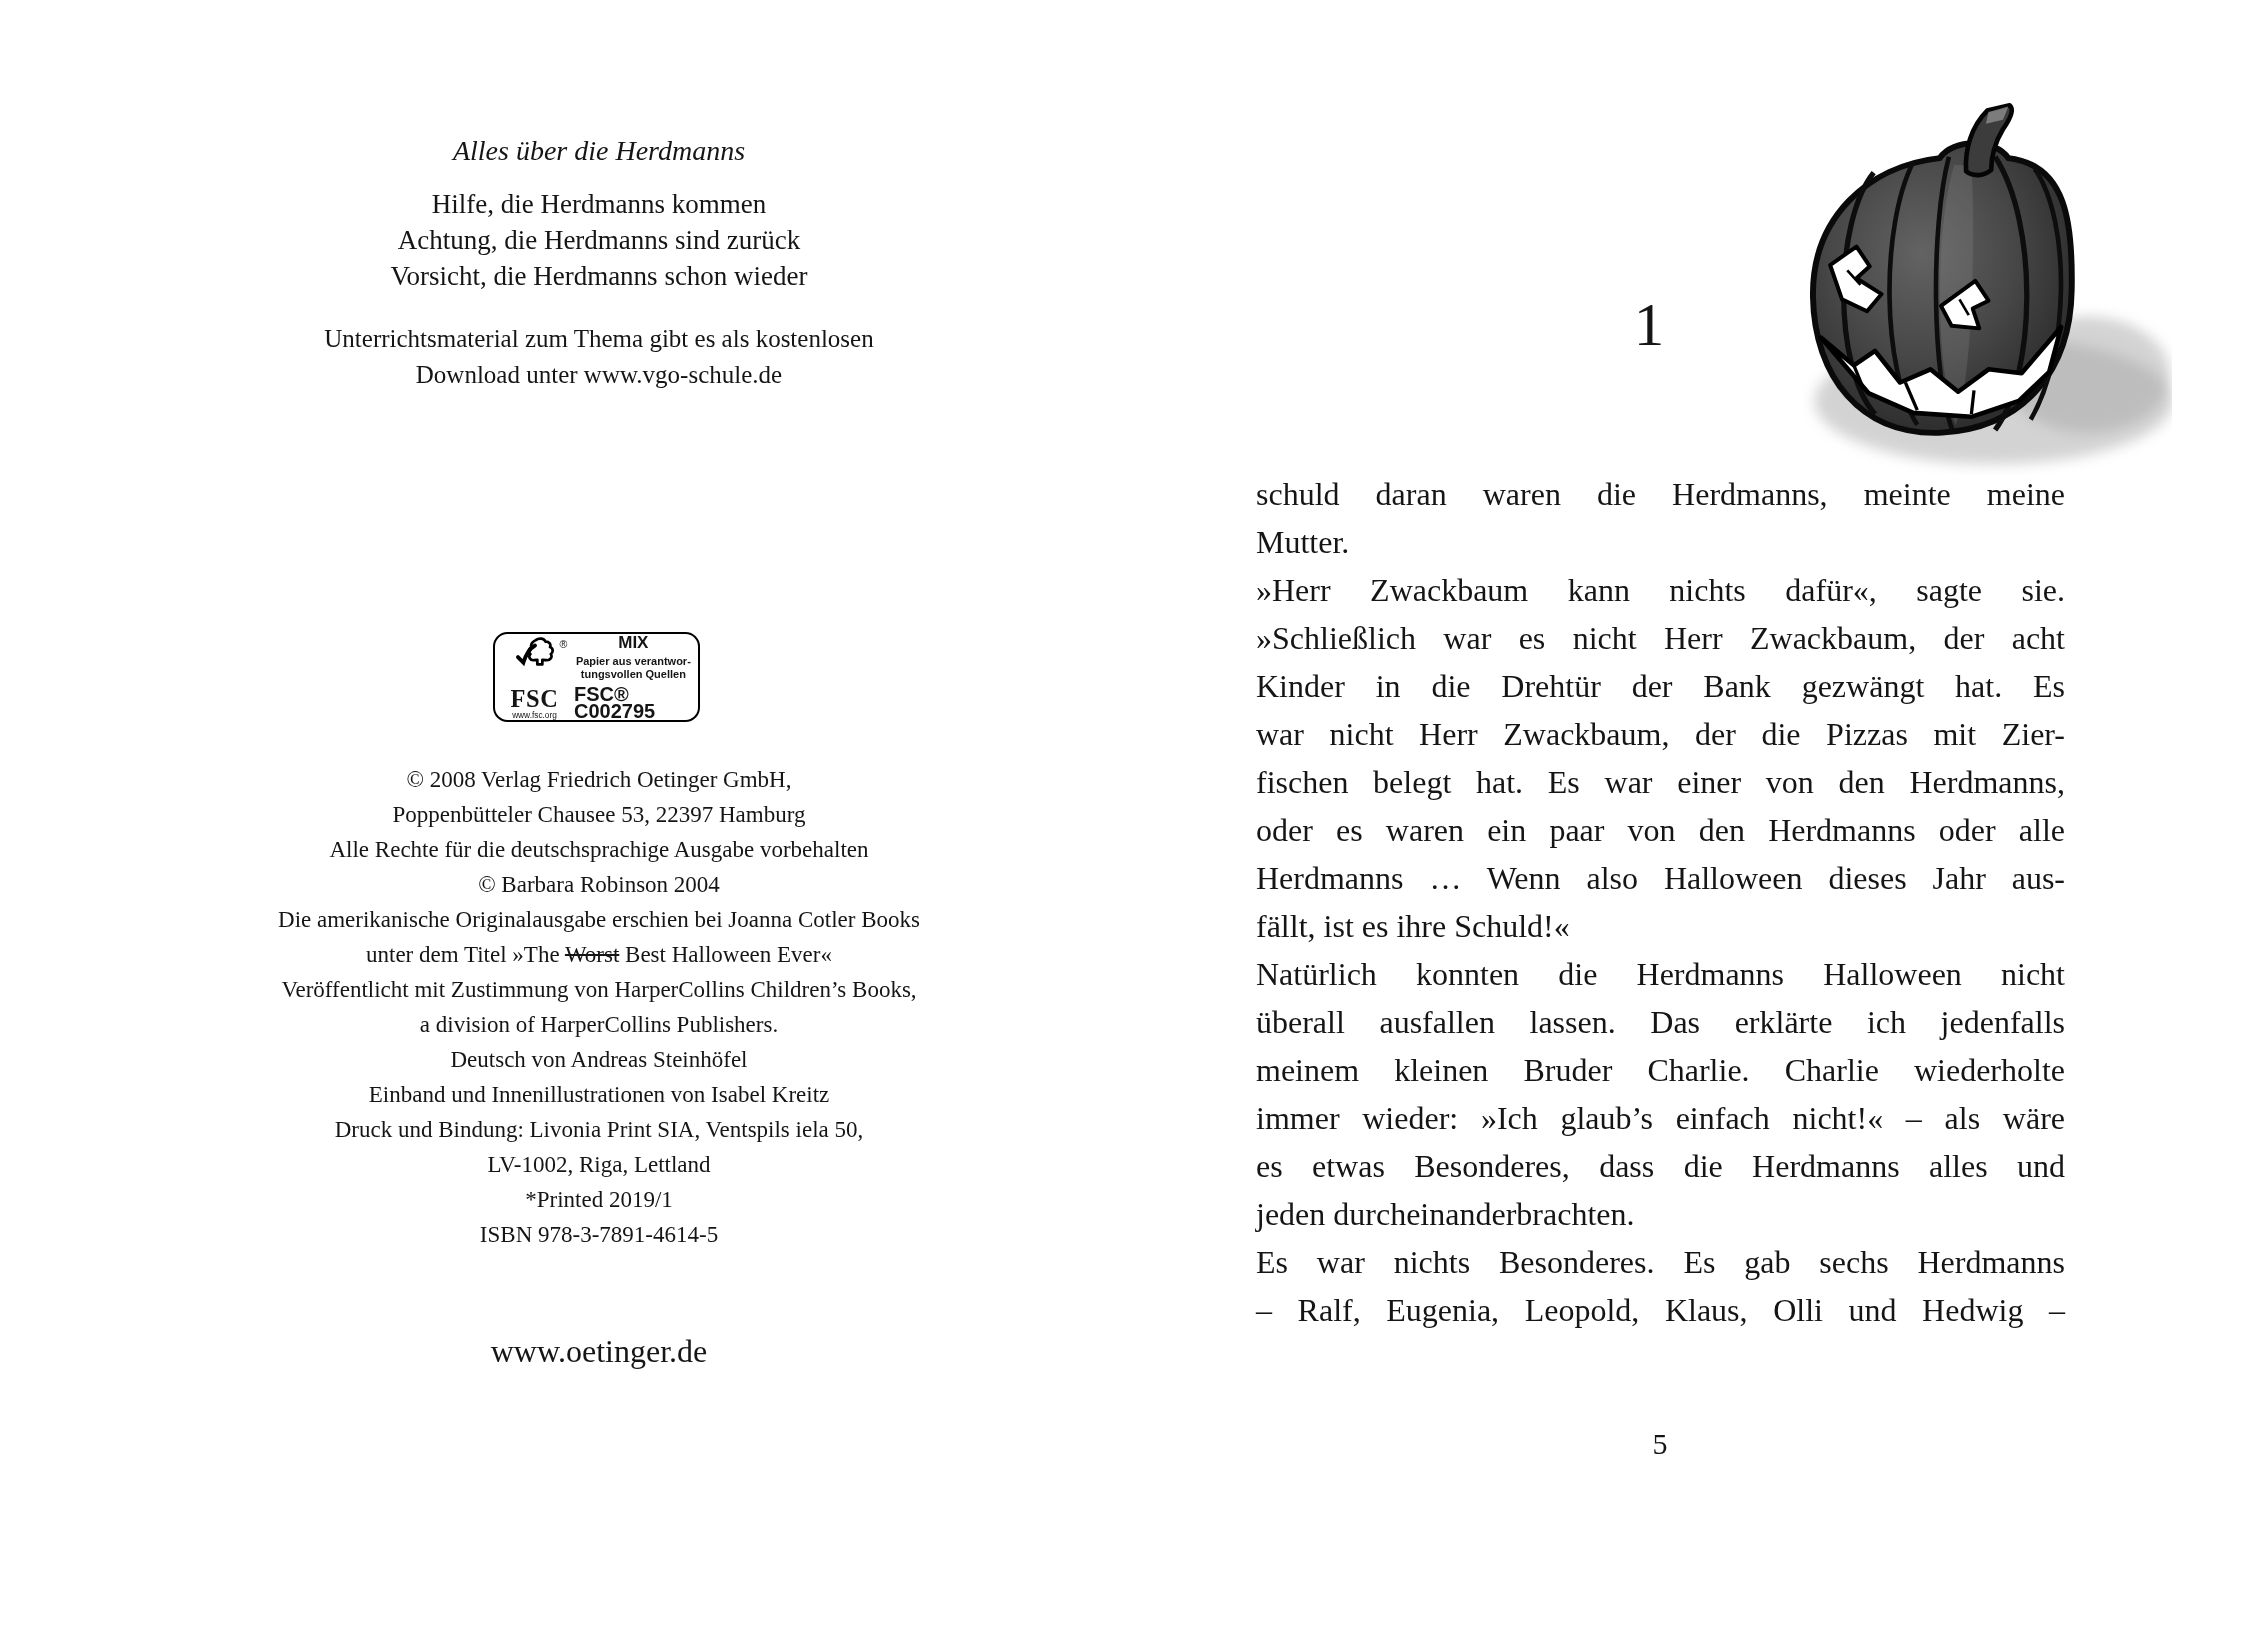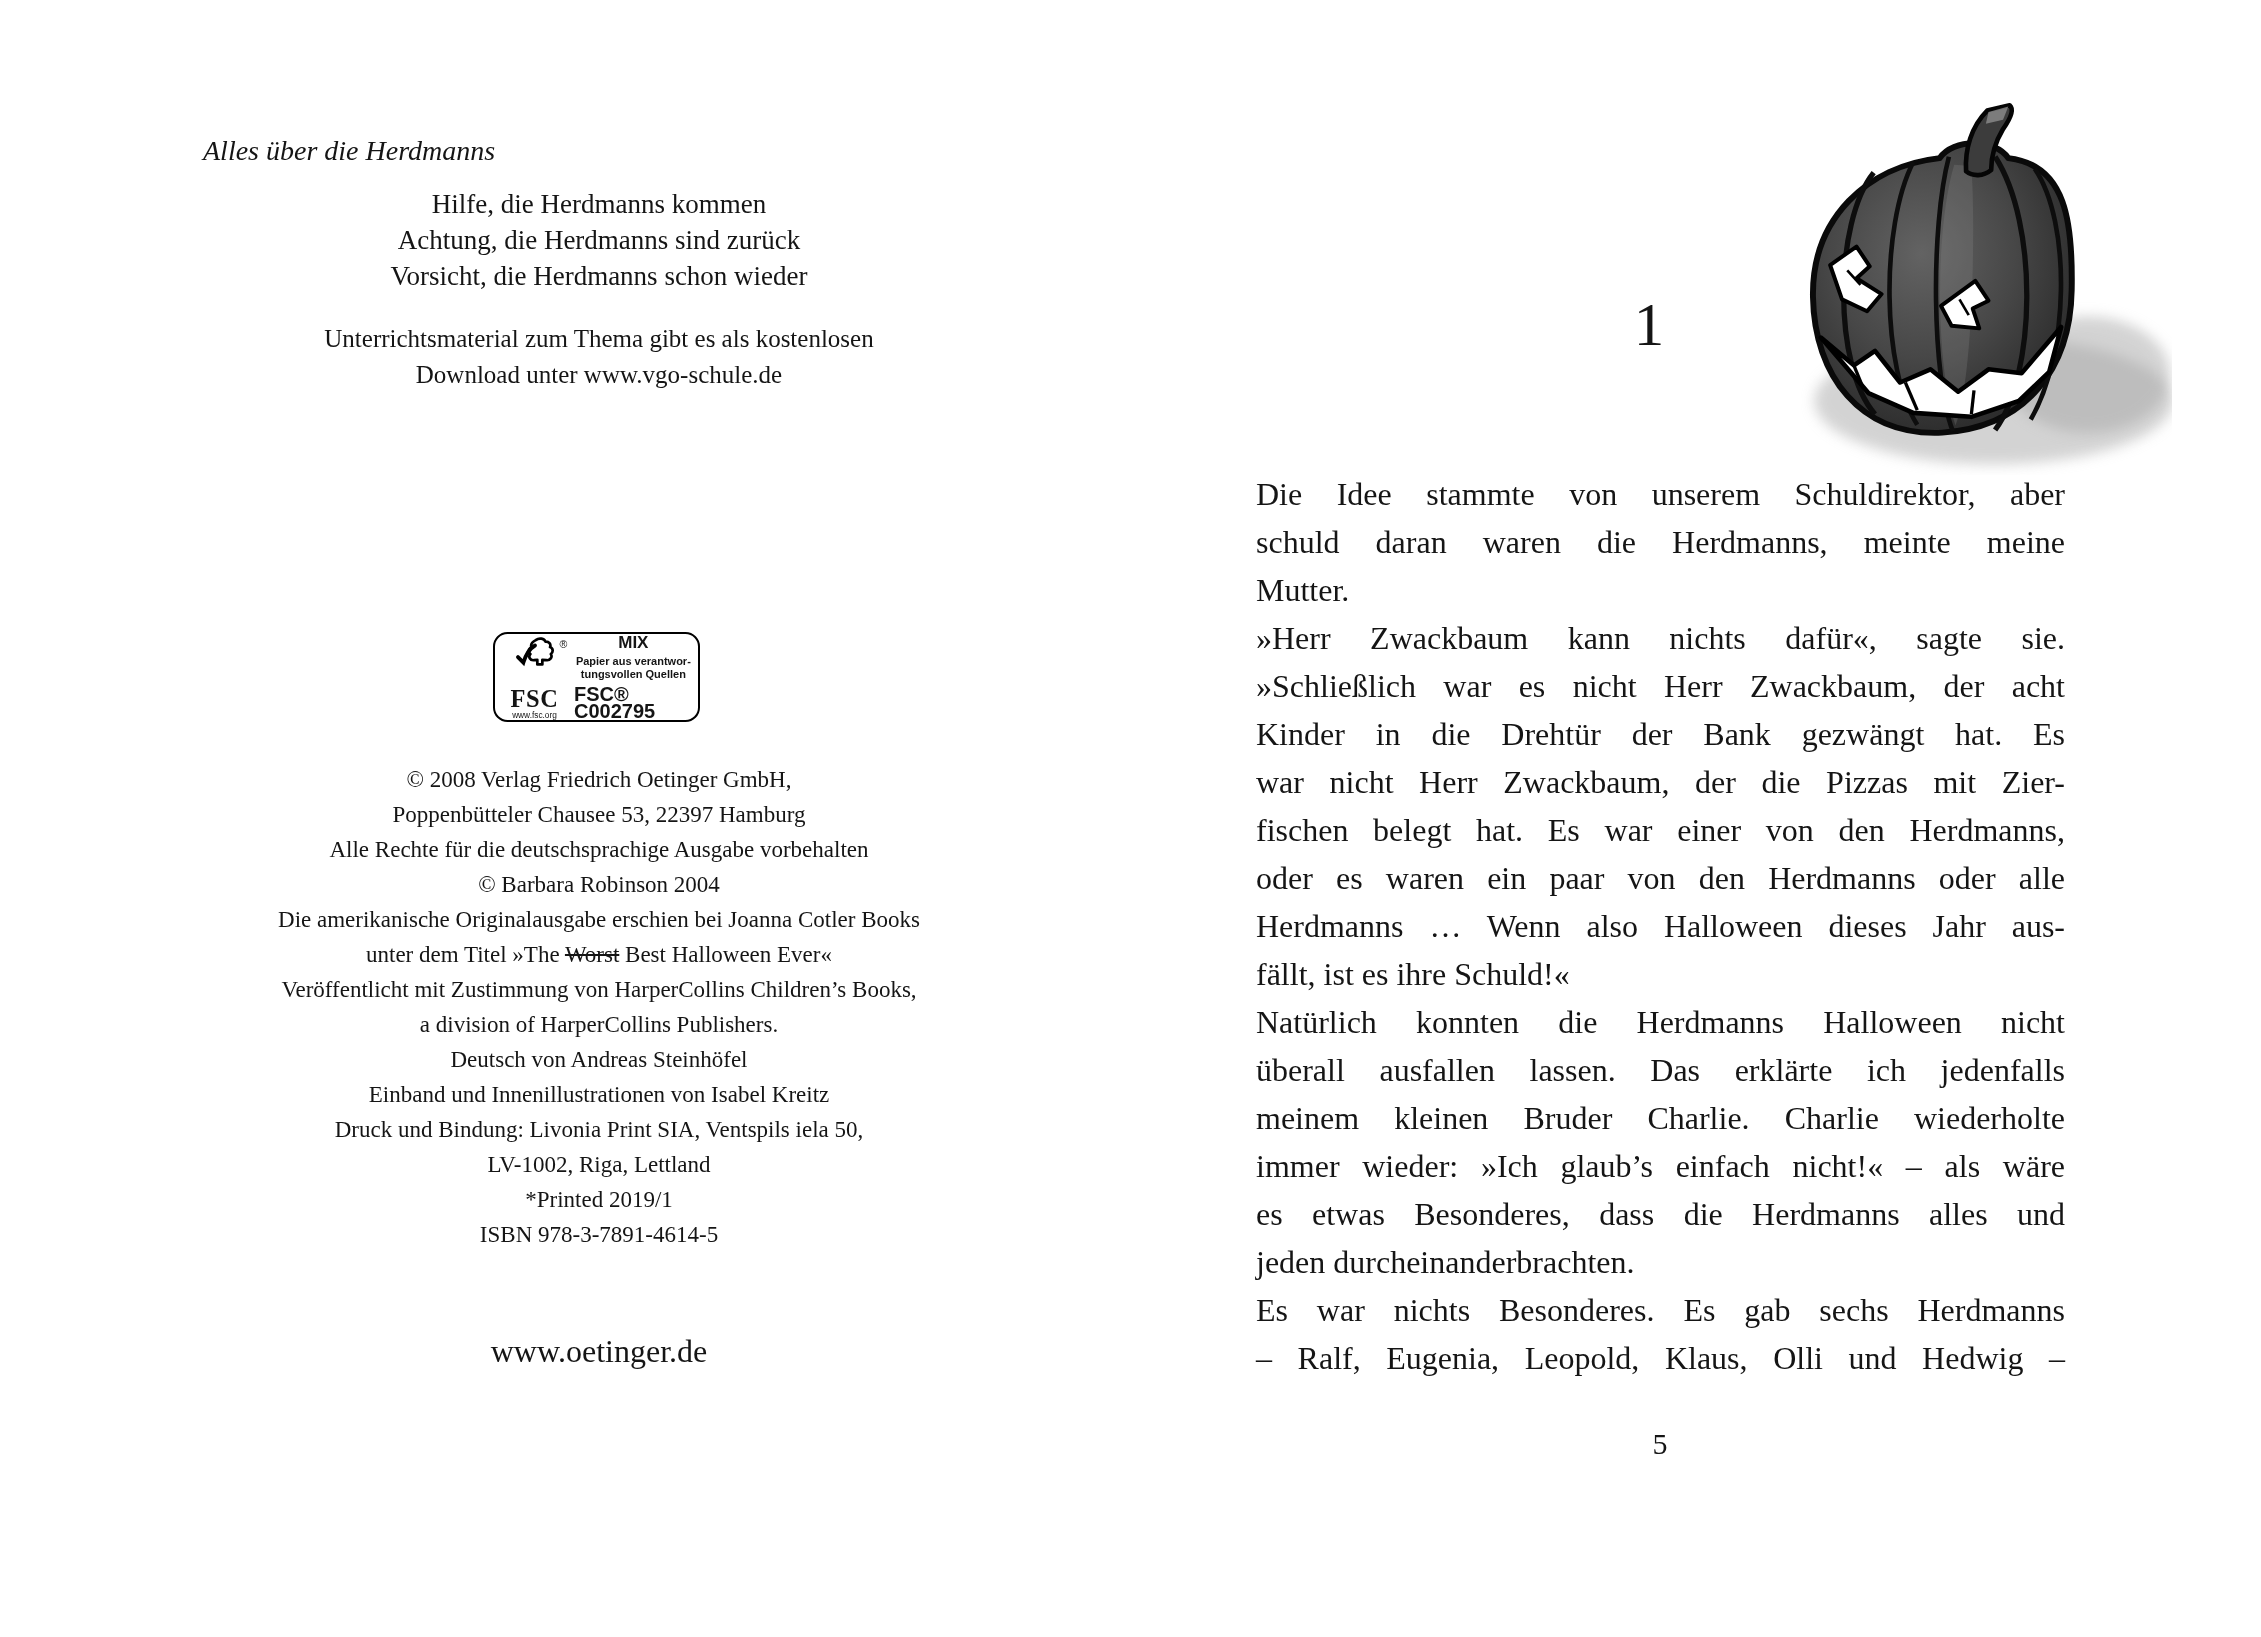--- a/index.html
+++ b/index.html
@@ -5,21 +5,21 @@
   html,body{margin:0;padding:0;}
   body{
     width:2261px;height:1637px;background:#ffffff;position:relative;
     font-family:"Liberation Serif","DejaVu Serif",serif;color:#151515;
     overflow:hidden;
   }
   .abs{position:absolute;}
 
   
   .series-title{
-    left:203px;top:132px;width:792px;text-align:left;
+    left:203px;top:132px;width:792px;text-align:center;
     font-style:italic;font-size:28px;line-height:37px;
   }
   .series-books{
     left:203px;top:186px;width:792px;text-align:center;
     font-size:27px;line-height:36px;
   }
   .teaching-note{
     left:203px;top:321px;width:792px;text-align:center;
     font-size:25px;line-height:36px;
   }
@@ -171,21 +171,20 @@
     <path d="M278,314 L292,338" stroke="#000" stroke-width="4" fill="none"></path>
 
     <path d="M68,372 L118,414 L150,392 L188,440 L234,420 L276,454 L322,420 L372,426 L432,356 L414,424 L368,468 L296,492 L208,486 L140,456 Z" fill="#ffffff" stroke="#000" stroke-width="7" stroke-linejoin="round"></path>
     <path d="M196,440 L214,482" stroke="#000" stroke-width="5" fill="none"></path>
     <path d="M300,452 L296,488" stroke="#000" stroke-width="5" fill="none"></path>
     <path d="M118,414 L132,448" stroke="#000" stroke-width="5" fill="none"></path>
   </svg>
 </div>
 
 <div class="abs body-text">
-    <div class="bline">Die Idee stammte von unserem Schuldirektor, aber</div>
     <div class="bline">schuld daran waren die Herdmanns, meinte meine</div>
     <div class="bline nojust">Mutter.</div>
     <div class="bline">»Herr Zwackbaum kann nichts dafür«, sagte sie.</div>
     <div class="bline">»Schließlich war es nicht Herr Zwackbaum, der acht</div>
     <div class="bline">Kinder in die Drehtür der Bank gezwängt hat. Es</div>
     <div class="bline">war nicht Herr Zwackbaum, der die Pizzas mit Zier-</div>
     <div class="bline">fischen belegt hat. Es war einer von den Herdmanns,</div>
     <div class="bline">oder es waren ein paar von den Herdmanns oder alle</div>
     <div class="bline">Herdmanns … Wenn also Halloween dieses Jahr aus-</div>
     <div class="bline nojust">fällt, ist es ihre Schuld!«</div>

